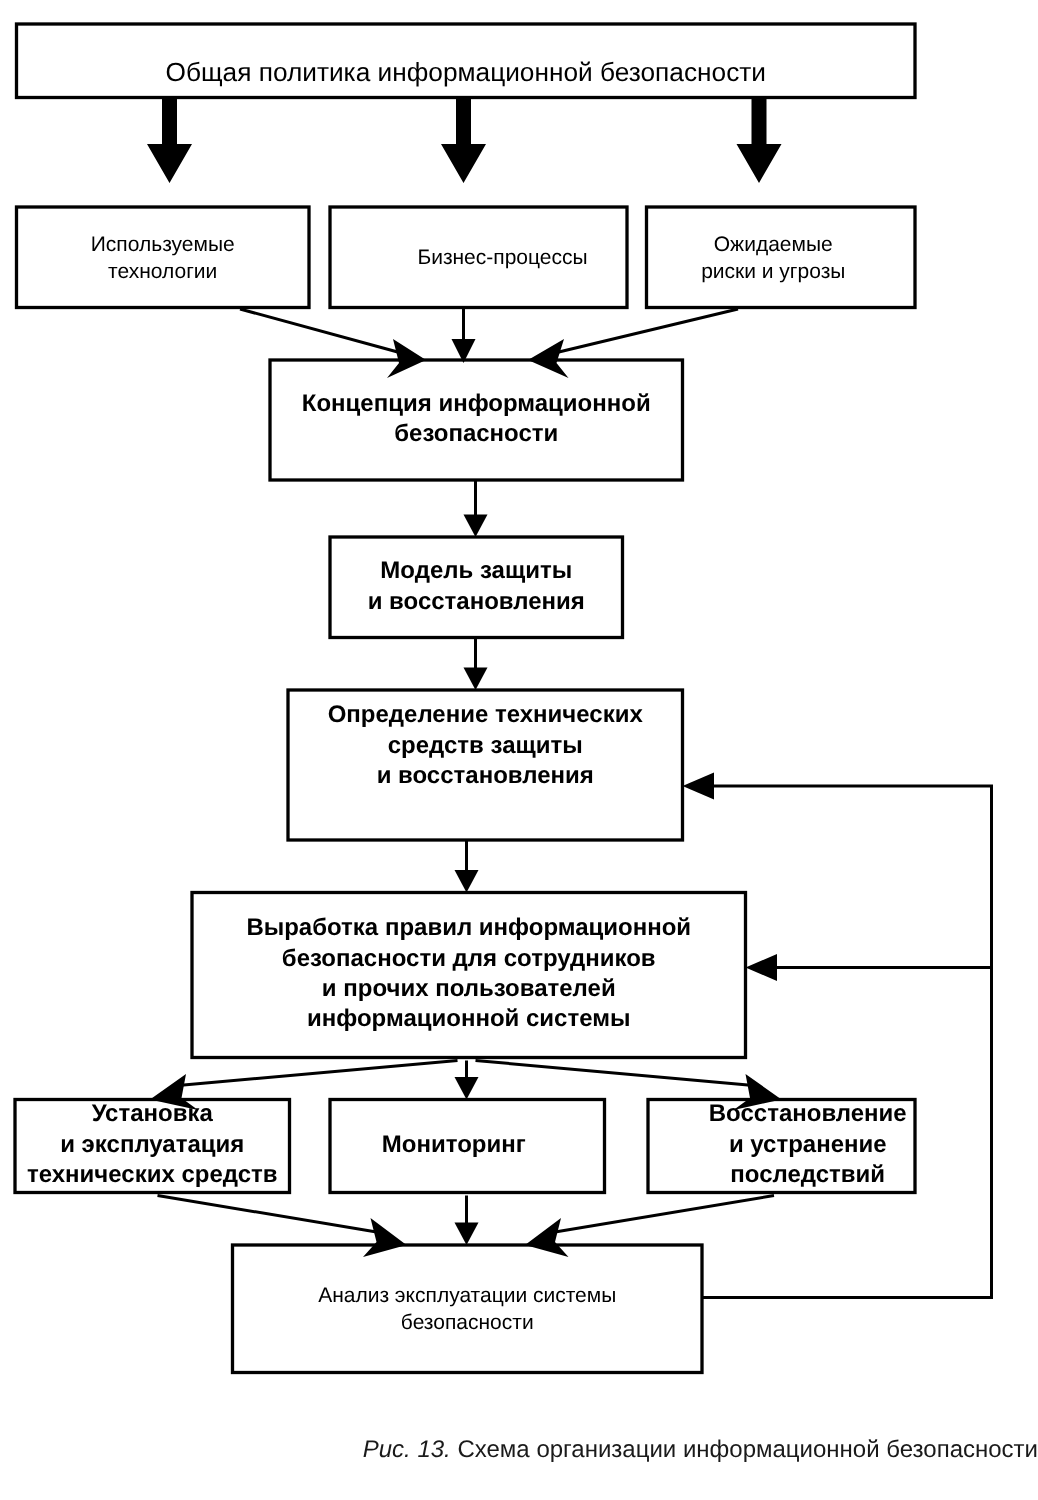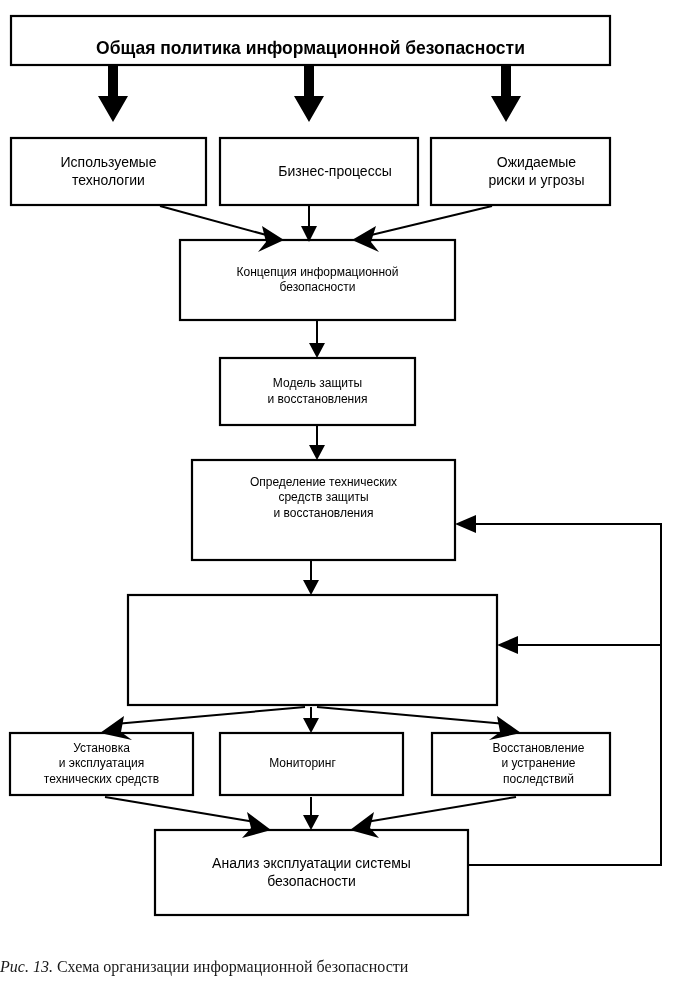--- a/index.html
+++ b/index.html
@@ -59,30 +59,30 @@
   }
   .lbl-title {
     font-size: 17.5px;
     font-weight: 400;
   }
   .lbl-reg {
     font-size: 14px;
     font-weight: 400;
   }
   .lbl-bold {
-    font-size: 12px;
-    font-weight: normal;
+    font-size: 16px;
+    font-weight: bold;
   }
   .figure-caption {
     position: absolute;
     left: 0;
     top: 958px;
     width: 692px;
-    text-align: left;
-    font-family: Liberation Serif, serif;
+    text-align: right;
+    font-family: Liberation Sans, sans-serif;
     font-size: 16px;
     color: #1a1a1a;
   }
   .figure-caption .cap-num {
     font-style: italic;
   }
 </style>
 </head>
 <body>
 
@@ -151,40 +151,44 @@
     <polygon class="arrowhead" points="350,830 374,812 370,828 379,838"></polygon>
 
     <polyline class="connector" points="468,865 661,865 661,524 474,524"></polyline>
     <polygon class="arrowhead" points="455,524 476,515 476,533"></polygon>
 
     <polyline class="connector" points="661,645 516,645"></polyline>
     <polygon class="arrowhead" points="497,645 518,636 518,654"></polygon>
 
   </svg>
 
-  <div class="node-label lbl-title" style="left:11px; top:16px; width:599px; height:64px;font-weight:bold;">Общая политика информационной безопасности</div>
+  <div class="node-label lbl-title" style="left:11px; top:16px; width:599px; height:64px;">Общая политика информационной безопасности</div>
 
   <div class="node-label lbl-reg" style="left:11px; top:138px; width:195px; height:67px;">Используемые
 технологии</div>
 
   <div class="node-label lbl-reg" style="left:220px; top:138px; width:198px; height:67px;margin-left:16px;">Бизнес-процессы</div>
 
-  <div class="node-label lbl-reg" style="left:431px; top:138px; width:211px; height:67px;border-radius:28px;">Ожидаемые
+  <div class="node-label lbl-reg" style="left:410px; top:138px; width:211px; height:67px;border-radius:28px;">Ожидаемые
 риски и угрозы</div>
 
   <div class="node-label lbl-bold" style="left:180px; top:240px; width:275px; height:80px;">Концепция информационной
 безопасности</div>
 
   <div class="node-label lbl-bold" style="left:220px; top:358px; width:195px; height:67px;">Модель защиты
 и восстановления</div>
 
   <div class="node-label lbl-bold" style="left:192px; top:460px; width:263px; height:76px;">Определение технических
 средств защиты
 и восстановления</div>
 
+  <div class="node-label lbl-bold" style="left:128px; top:595px; width:369px; height:110px;">Выработка правил информационной
+безопасности для сотрудников
+и прочих пользователей
+информационной системы</div>
 
   <div class="node-label lbl-bold" style="left:10px; top:733px; width:183px; height:62px;">Установка
 и эксплуатация
 технических средств</div>
 
   <div class="node-label lbl-bold" style="left:220px; top:733px; width:165px; height:62px;">Мониторинг</div>
 
   <div class="node-label lbl-bold" style="left:432px; top:733px; width:213px; height:62px;">Восстановление
 и устранение
 последствий</div>

